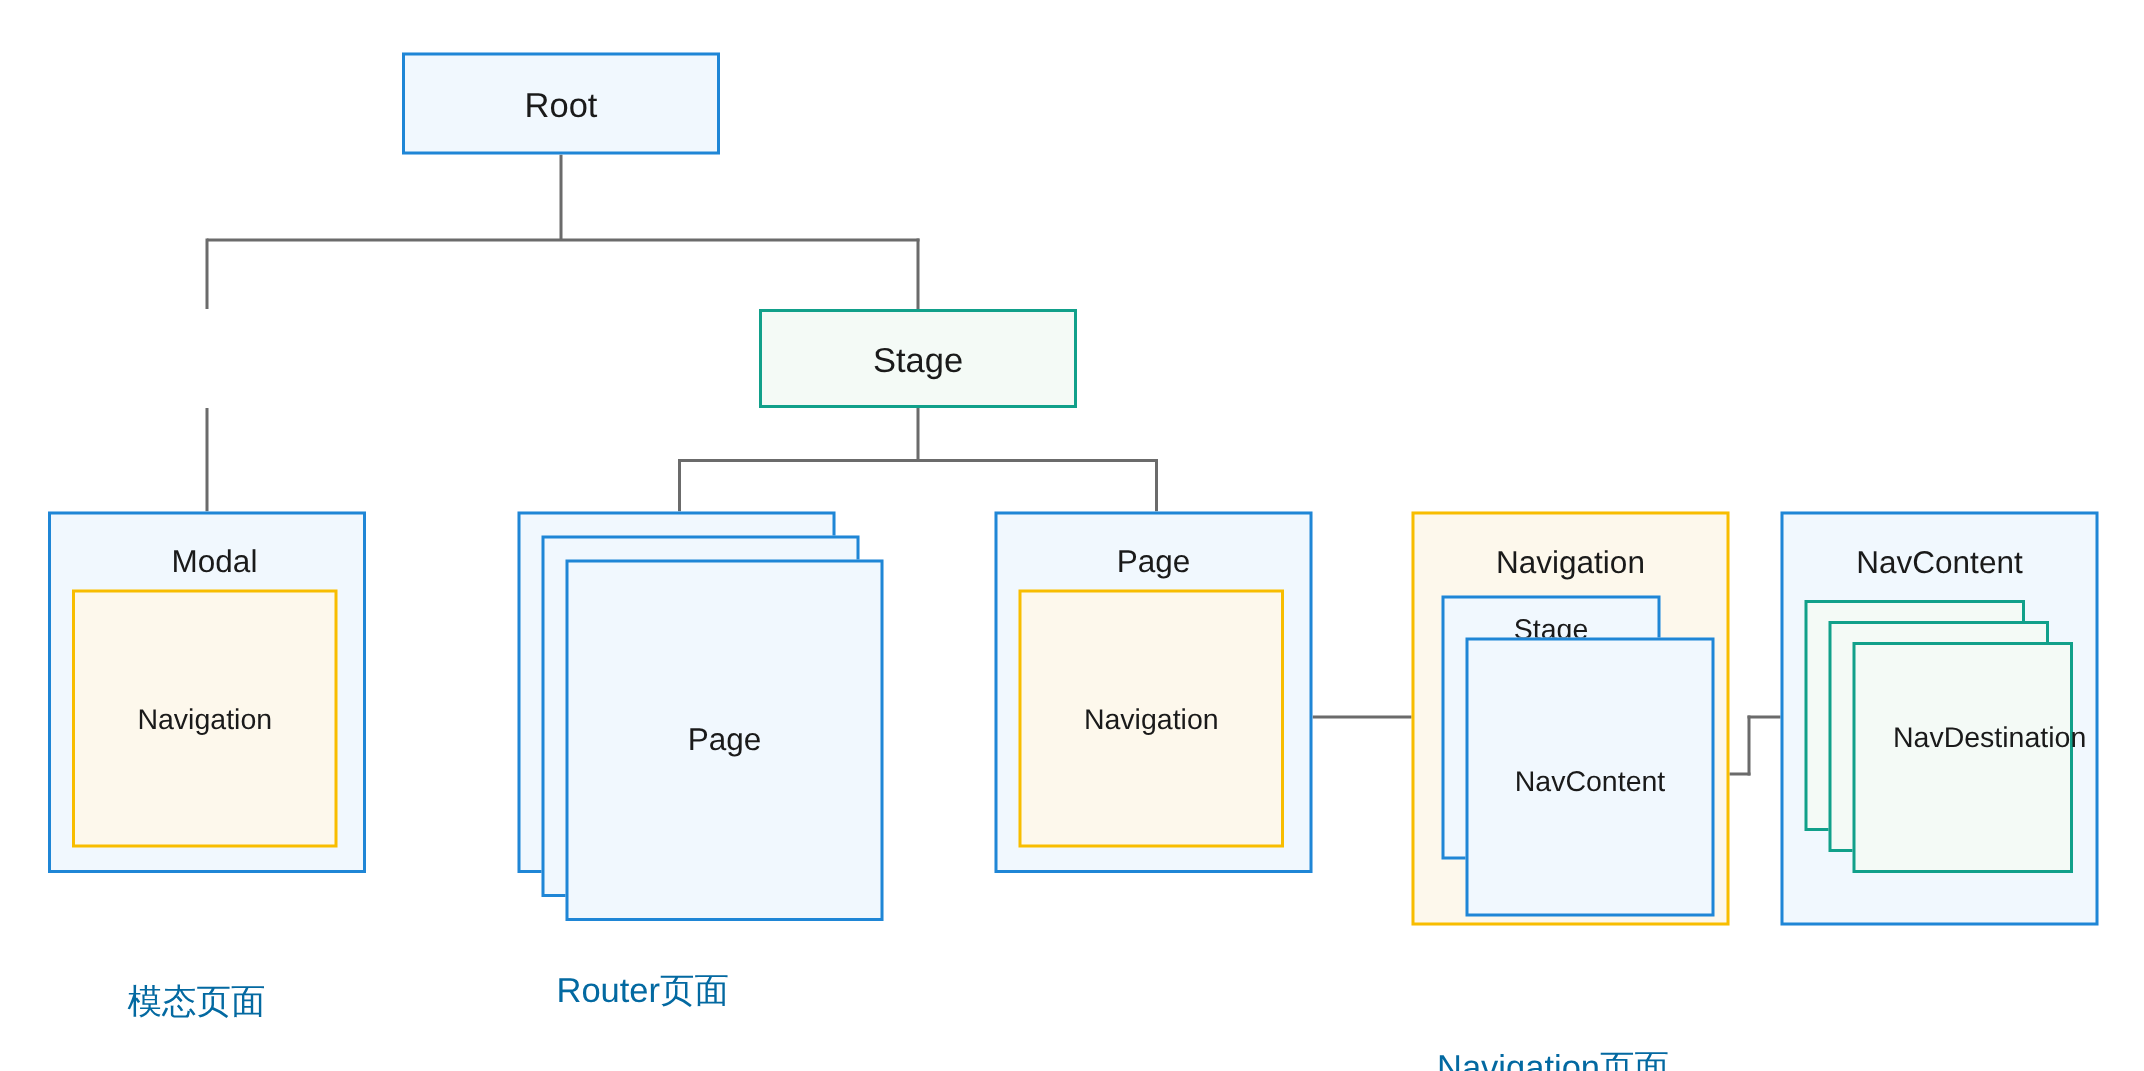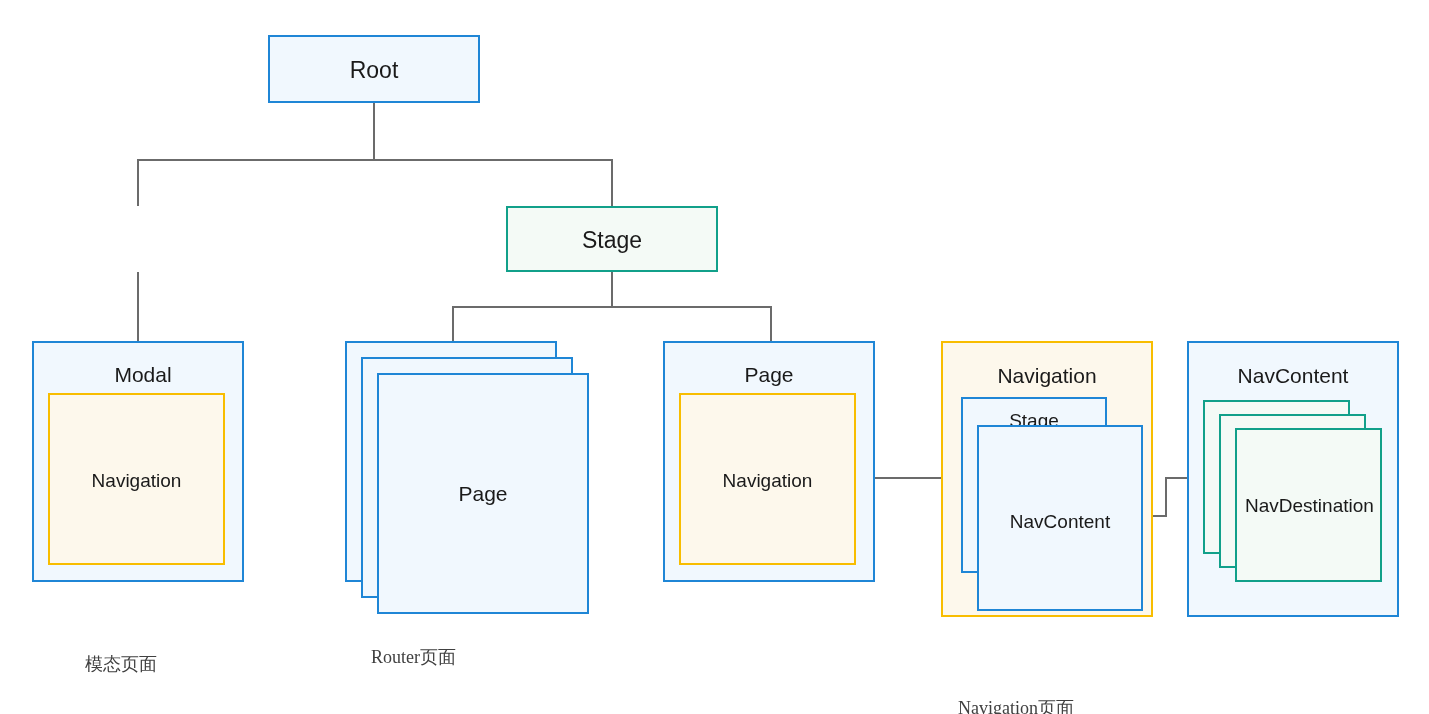--- a/index.html
+++ b/index.html
@@ -12,21 +12,21 @@
   
   .blue   {border:2.5px solid #1f86d6;background:#f1f8fe;}
   .teal   {border:2.5px solid #11a08a;background:#f4faf6;}
   .amber  {border:2.5px solid #f8bd00;background:#fdf8ec;}
 
   
   .conn{position:absolute;background:#6b6b6b;}
   .v{width:2px;}
   .h{height:2px;}
 
-  .cap{position:absolute;font-size:18px;color:#404040;white-space:nowrap;font-family:Liberation Serif, serif;}
+  .cap{position:absolute;font-size:23px;color:#0369a1;white-space:nowrap;}
 </style>
 </head>
 <body>
 
 <div id="stage">
 
   <div class="conn v" style="left:373px;top:103px;height:57px;"></div>
 
   <div class="conn h" style="left:138px;top:159px;width:475px;"></div>
 
@@ -84,21 +84,21 @@
     <div class="box blue" style="left:34px;top:82px;width:166px;height:186px;">
       <div class="lbl" style="top:83px;font-size:19px;">NavContent</div>
     </div>
   </div>
 
   <div class="box blue" style="left:1187px;top:341px;width:212px;height:276px;">
     <div class="lbl" style="top:20px;font-size:21px;">NavContent</div>
     <div class="box teal" style="left:14px;top:57px;width:147px;height:154px;"></div>
     <div class="box teal" style="left:30px;top:71px;width:147px;height:154px;"></div>
     <div class="box teal" style="left:46px;top:85px;width:147px;height:154px;">
-      <div class="lbl" style="top:64px;font-size:19px;padding:0 8px;">NavDestination</div>
+      <div class="lbl" style="top:51px;font-size:19px;padding:0 25px;">NavDestination</div>
     </div>
   </div>
 
   <div class="cap" style="left:85px;top:652px;">模态页面</div>
   <div class="cap" style="left:371px;top:645px;">Router页面</div>
   <div class="cap" style="left:958px;top:652px;margin-top:44px;">Navigation页面</div>
 
 </div>
 
 </body></html>

